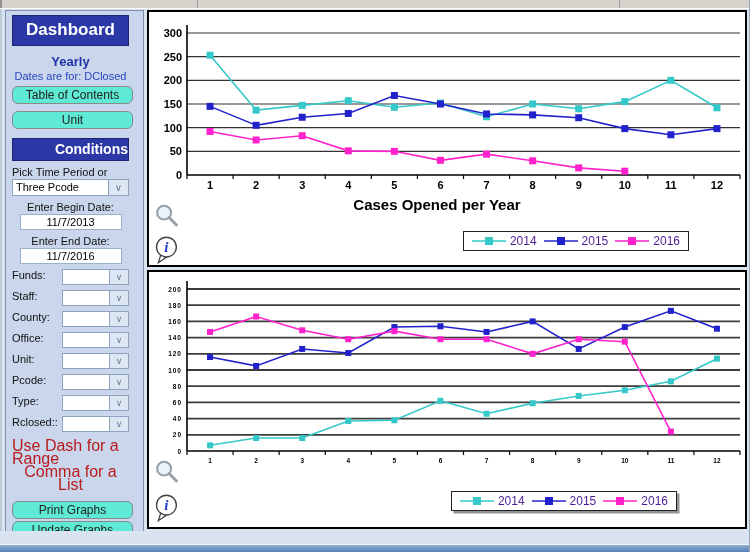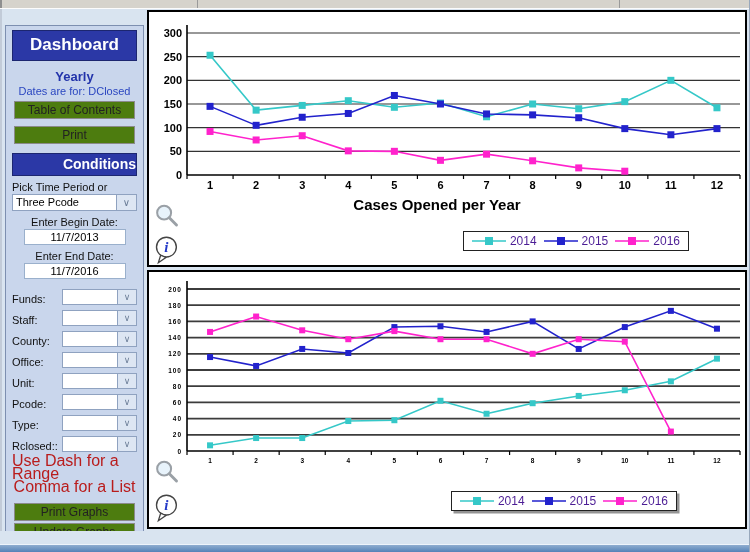--- a/index.html
+++ b/index.html
@@ -8,41 +8,41 @@
           border-right:1px solid #98a8bc;box-sizing:border-box;}
   
   .topbar{height:8px;background:#d6d3cc;border-bottom:1px solid #fcfcfc;position:relative;}
   .topbar .sep{position:absolute;top:0;bottom:0;width:1px;background:#9a9a9a;}
   .topbar .edge{position:absolute;left:0;top:0;bottom:0;width:2px;background:#8f8f8f;}
   
   .main{display:flex;padding:0 2px 0 3px;height:522px;box-sizing:border-box;}
   .main{border-left:2px solid #c2cbd8;}
   
   .sidebar{width:139px;min-width:139px;height:528px;background:#c9d6ec;border:1px solid #7d8fb0;
-           box-sizing:border-box;padding:4px 6px 0 6px;overflow:hidden;margin-top:16px;}
+           box-sizing:border-box;padding:4px 14px 0 6px;overflow:hidden;margin-top:1px;}
   .sb-title{background:#2b38a6;color:#fff;font-weight:bold;font-size:17px;text-align:center;
             padding:4px 0 5px 0;border:1px solid #1c2670;}
   .sb-sub{color:#2233aa;font-weight:bold;font-size:13px;text-align:center;margin-top:8px;}
   .sb-dates{color:#2a46c0;font-size:11px;text-align:center;margin-top:1px;white-space:nowrap;}
-  .sb-btn{display:block;width:121px;margin:4px auto 0 auto;background:#4d7c0f;border:1px solid #8a8a8a;
-          border-radius:0;font-family:"Liberation Sans",sans-serif;font-size:12px;color:#222;
+  .sb-btn{display:block;width:121px;margin:4px auto 0 auto;background:#5eead4;border:1px solid #8a8a8a;
+          border-radius:6px;font-family:"Liberation Sans",sans-serif;font-size:12px;color:#222;
           height:18px;line-height:15px;padding:0;}
   .sb-header{background:#2b38a6;color:#fff;font-weight:bold;font-size:14px;text-align:right;
              padding:2px 0 3px 0;margin-top:9px;border:1px solid #1c2670;}
   .sb-label{font-size:11px;color:#111;margin-top:5px;}
   .sb-label.center{text-align:center;}
   .selbox{display:flex;margin-top:1px;height:17px;}
   .selbox .val{flex:1;background:#fff;border:1px solid #8fa2c0;font-size:11px;padding:1px 3px;
                white-space:nowrap;overflow:hidden;}
   .selbox .arrow{width:19px;background:#dde6f3;border:1px solid #8fa2c0;border-left:none;
                  color:#6a7c96;font-size:10px;text-align:center;line-height:15px;}
   .dateinput{display:block;width:100px;margin:1px auto 0 auto;background:#fff;border:1px solid #9ab0cc;
              font-family:"Liberation Sans",sans-serif;font-size:11px;text-align:center;height:14px;padding:0;}
   .filters{margin-top:5px;}
-  .filter-row{display:flex;align-items:flex-end;height:21px;}
+  .filter-row{display:flex;align-items:flex-start;height:21px;}
   .filter-row .f-label{font-size:11px;color:#111;width:50px;}
   .filter-row .f-sel{display:flex;flex:1;height:16px;}
   .filter-row .f-sel .val{flex:1;background:#fff;border:1px solid #8fa2c0;}
   .filter-row .f-sel .arrow{width:18px;background:#dde6f3;border:1px solid #8fa2c0;border-left:none;
                color:#6a7c96;font-size:9px;text-align:center;line-height:14px;}
   .hint{font-size:16px;color:#b91c1c;margin-top:2px;line-height:13px;}
   .hint .l1{display:block;}
   .hint .l2{display:block;text-align:center;}
   .zoomnote{font-size:12px;font-weight:bold;color:#111;text-align:center;margin-top:3px;}
   .mt10{margin-top:10px;}
@@ -88,21 +88,21 @@
     <div class="sep" style="left:197px"></div>
     <div class="sep" style="left:619px"></div>
   </div>
 
   <div class="main">
     <aside class="sidebar">
       <div class="sb-title">Dashboard</div>
       <div class="sb-sub">Yearly</div>
       <div class="sb-dates">Dates are for: DClosed</div>
       <button class="sb-btn">Table of Contents</button>
-      <button class="sb-btn" style="margin-top:7px">Print</button>
+      <button class="sb-btn" style="margin-top:7px">Unit</button>
       <div class="sb-header">Conditions</div>
       <div class="sb-label">Pick Time Period or</div>
       <div class="selbox">
         <span class="val">Three Pcode</span>
         <span class="arrow">∨</span>
       </div>
       <div class="sb-label center">Enter Begin Date:</div>
       <input class="dateinput" value="11/7/2013" style="">
       <div class="sb-label center">Enter End Date:</div>
       <input class="dateinput" value="11/7/2016" style="">

